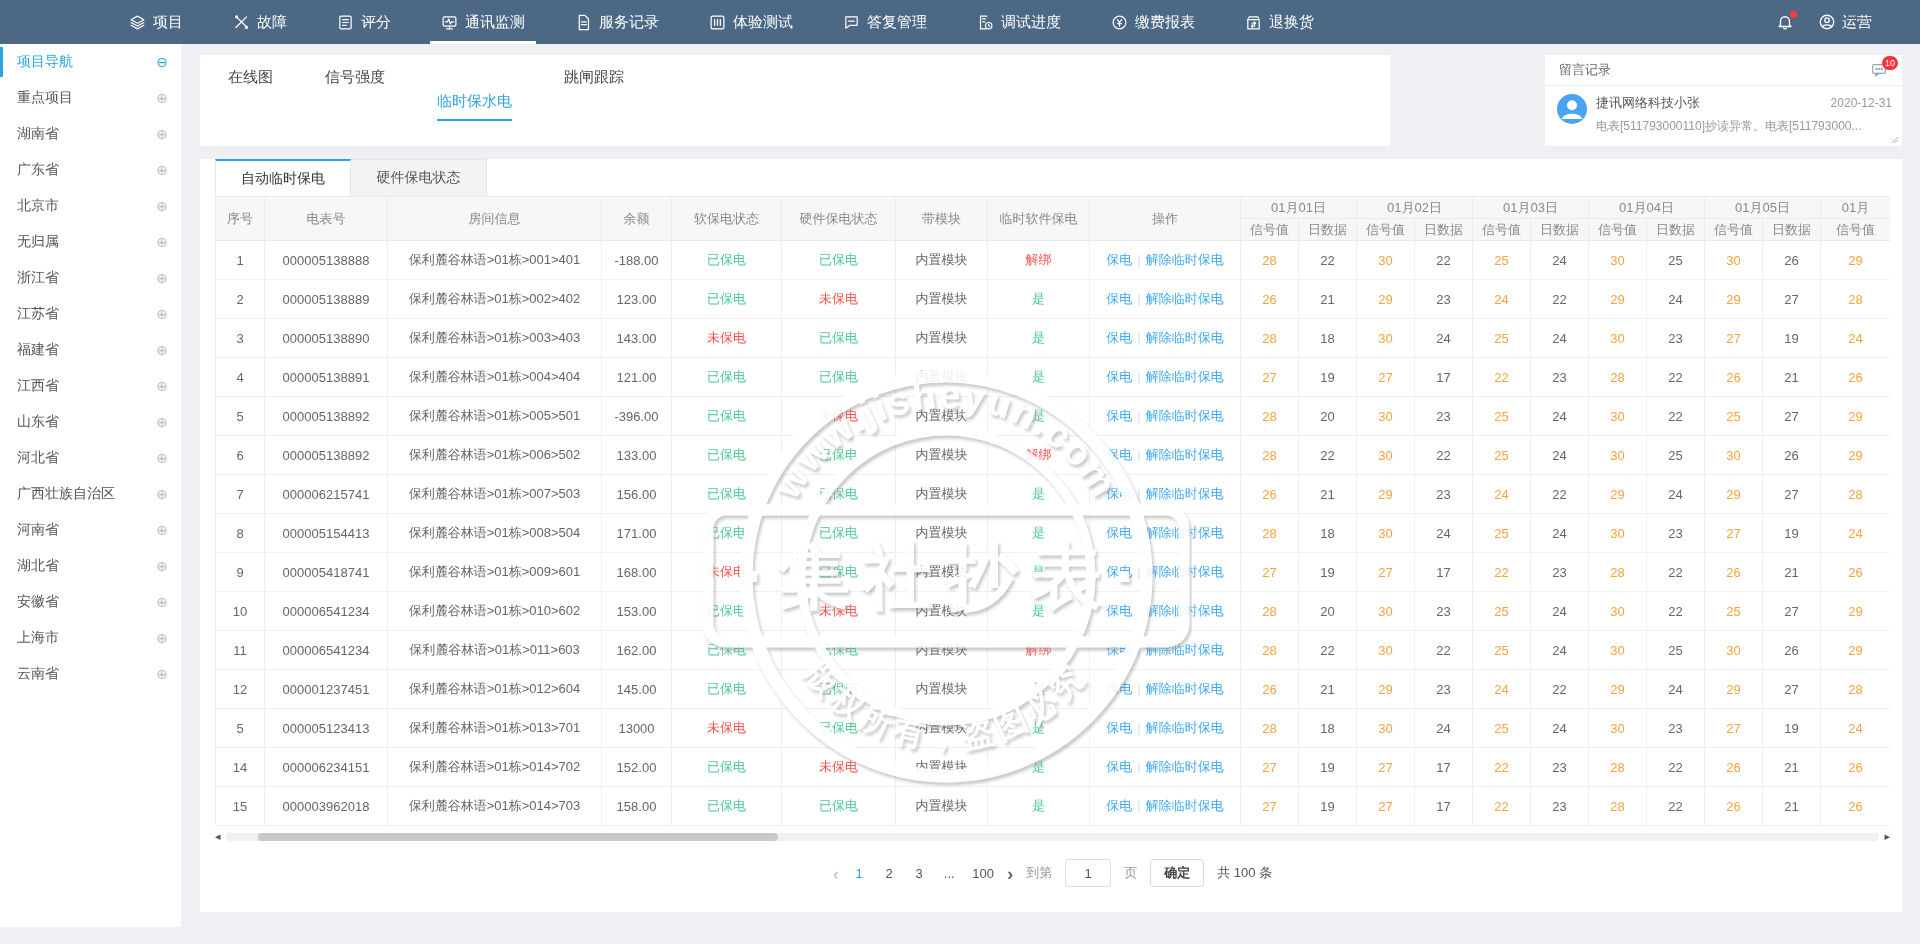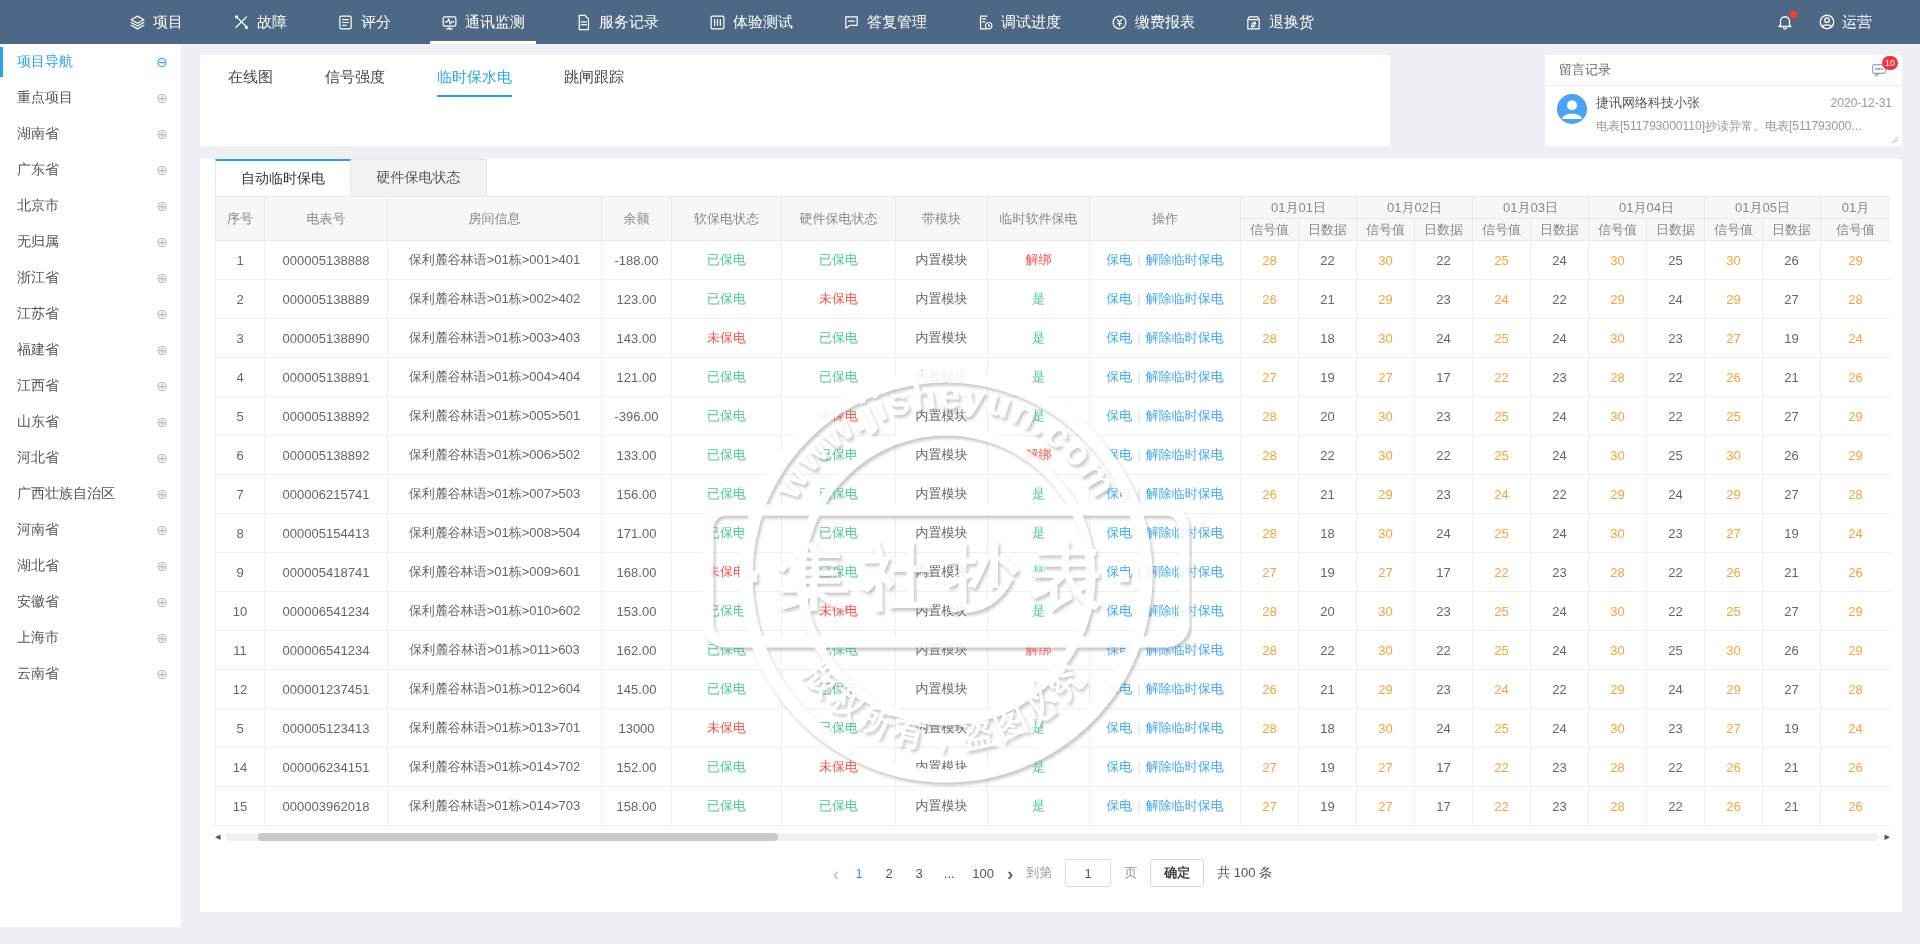--- a/index.html
+++ b/index.html
@@ -38,21 +38,21 @@
   .side-item.active { color:var(--accent,#29a6e0); }
   .side-item.active::before { content:""; position:absolute; left:0; top:3px; bottom:3px;
     width:3px; background:var(--accent,#29a6e0); }
   .side-item.active .expander { color:var(--accent,#29a6e0); }
 
   
   .card { position:absolute; background:#fff; }
   .card-tabs { left:200px; top:55px; width:1190px; height:91px; }
   .main-tabs { display:flex; padding:13px 0 0 28px; }
   .main-tab { margin-right:52px; font-size:15px; color:#444; padding-bottom:8px; cursor:pointer; }
-  .main-tab.active { color:var(--accent,#29a6e0); border-bottom:2px solid var(--accent,#29a6e0); }
+  .main-tab.active { color:var(--accent,#29a6e0); border-bottom:2px solid var(--accent,#29a6e0);margin-top:24px; }
   .project-title { padding:11px 0 0 28px; font-size:16px; color:#333; }
 
   .card-msg { left:1545px; top:55px; width:357px; height:91px; }
   .msg-head { height:31px; display:flex; align-items:center; justify-content:space-between;
     padding:0 14px 0 14px; border-bottom:1px solid #eee; font-size:13px; color:#666; }
   .msg-icon-wrap { position:relative; width:18px; height:16px; color:#93a5b6; cursor:pointer; }
   .msg-badge { position:absolute; top:-6px; right:-10px; min-width:14px; height:14px; border-radius:7px;
     background:#f5333f; color:#fff; font-size:9px; line-height:14px; text-align:center; padding:0 3px; }
   .msg-body { display:flex; padding:8px 10px 0 12px; gap:9px; cursor:pointer; }
   .avatar { width:30px; height:30px; border-radius:50%; background:#4aa3f5; flex:none; }

